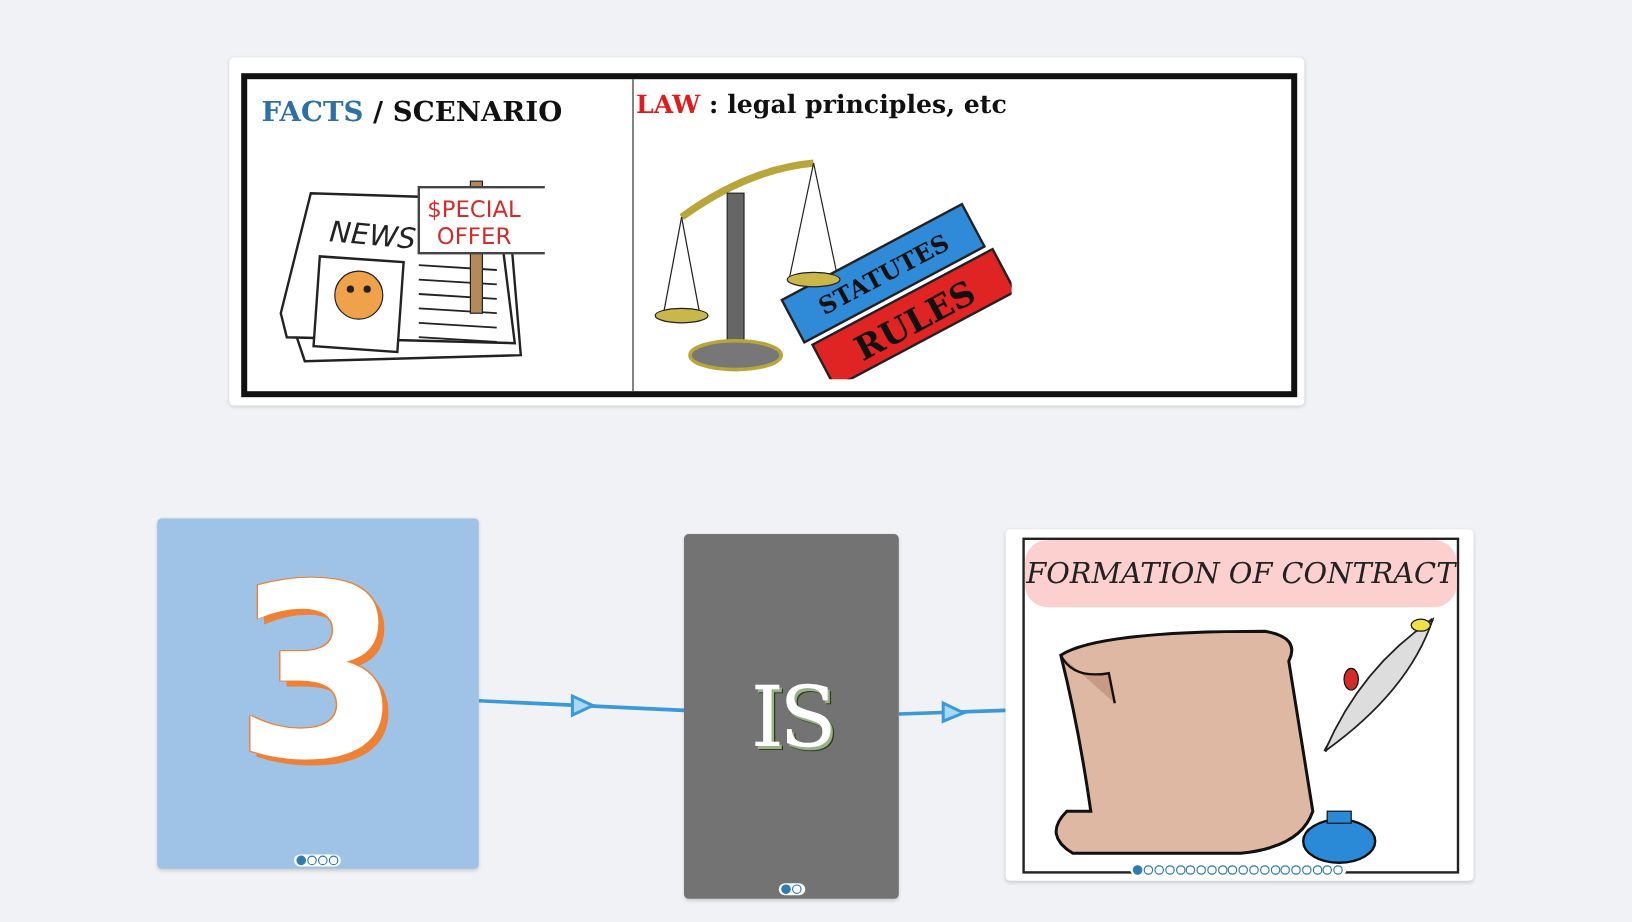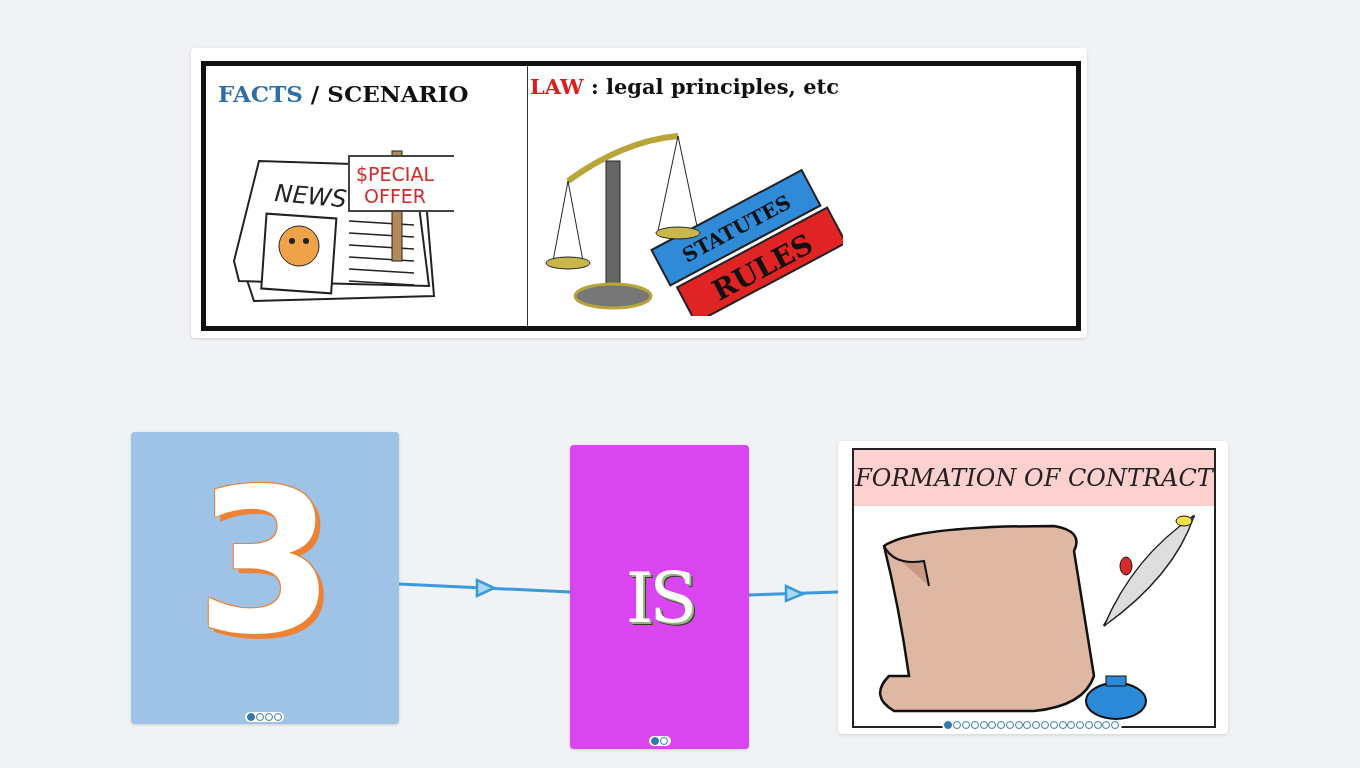--- a/index.html
+++ b/index.html
@@ -18,28 +18,28 @@
   #p-facts { width:322px; border-right:1px solid #333; }
   #p-apply { width:228px; border-right:1px solid #333; }
   #p-law { flex:1; }
   .panel-title { position:absolute; top:14px; left:12px; font-family:"DejaVu Serif", serif; font-weight:bold; font-size:23px; color:#111; white-space:nowrap; }
   .facts-word { color:#2e6fa8; }
   .law-word { color:#e01b1b; }
   #p-law .panel-title { left:2px; top:8px; font-size:21px; }
 
   
   #card-3 { left:131px; top:432px; width:268px; height:292px; background:#9fc3e7; }
-  #card-is { left:570px; top:445px; width:179px; height:304px; background:#d946ef; }
+  #card-is { left:570px; top:445px; width:179px; height:304px; background:#737373; }
   #card-contract { left:838px; top:441px; width:390px; height:293px; background:#fff; }
 
   .big-3 { position:absolute; left:0; right:0; top:30px; text-align:center; font-family:"DejaVu Sans", sans-serif; font-weight:bold; font-size:200px; color:#fff; text-shadow:5px 5px 0 #ee8133, -1px -1px 0 #ee8133, 1px -1px 0 #ee8133, -1px 1px 0 #ee8133; line-height:1; }
   .big-is { position:absolute; left:0; right:0; top:112px; text-align:center; font-family:"DejaVu Serif", serif; font-size:70px; color:#fff; text-shadow:2px 2px 0 #9ab08a, 3px 3px 0 #2a4018; letter-spacing:-4px; }
 
   .contract-frame { position:absolute; left:14px; top:7px; width:364px; height:280px; border:2px solid #222; box-sizing:border-box; background:#fff; overflow:hidden; }
-  .contract-title { height:56px; background:#fdd0d0; font-family:"DejaVu Serif", serif; font-size:24px; color:#222; text-align:center; line-height:56px; letter-spacing:0px; font-style:italic; }
+  .contract-title { height:56px; background:#fdd0d0; font-family:"DejaVu Serif", serif; font-size:24px; color:#222; text-align:center; line-height:56px; letter-spacing:0px; font-style:italic;border-radius:19px; }
 
   .dots { position:absolute; display:flex; background:#fff; border-radius:8px; padding:1px 2px; }
   .dot { width:8px; height:8px; border-radius:50%; border:1px solid #2f7ab0; box-sizing:border-box; margin:0 0.4px; background:#fff; }
   .dot.active { background:#2f7ab0; }
 
   svg { display:block; }
 </style>
 </head>
 <body>
 

